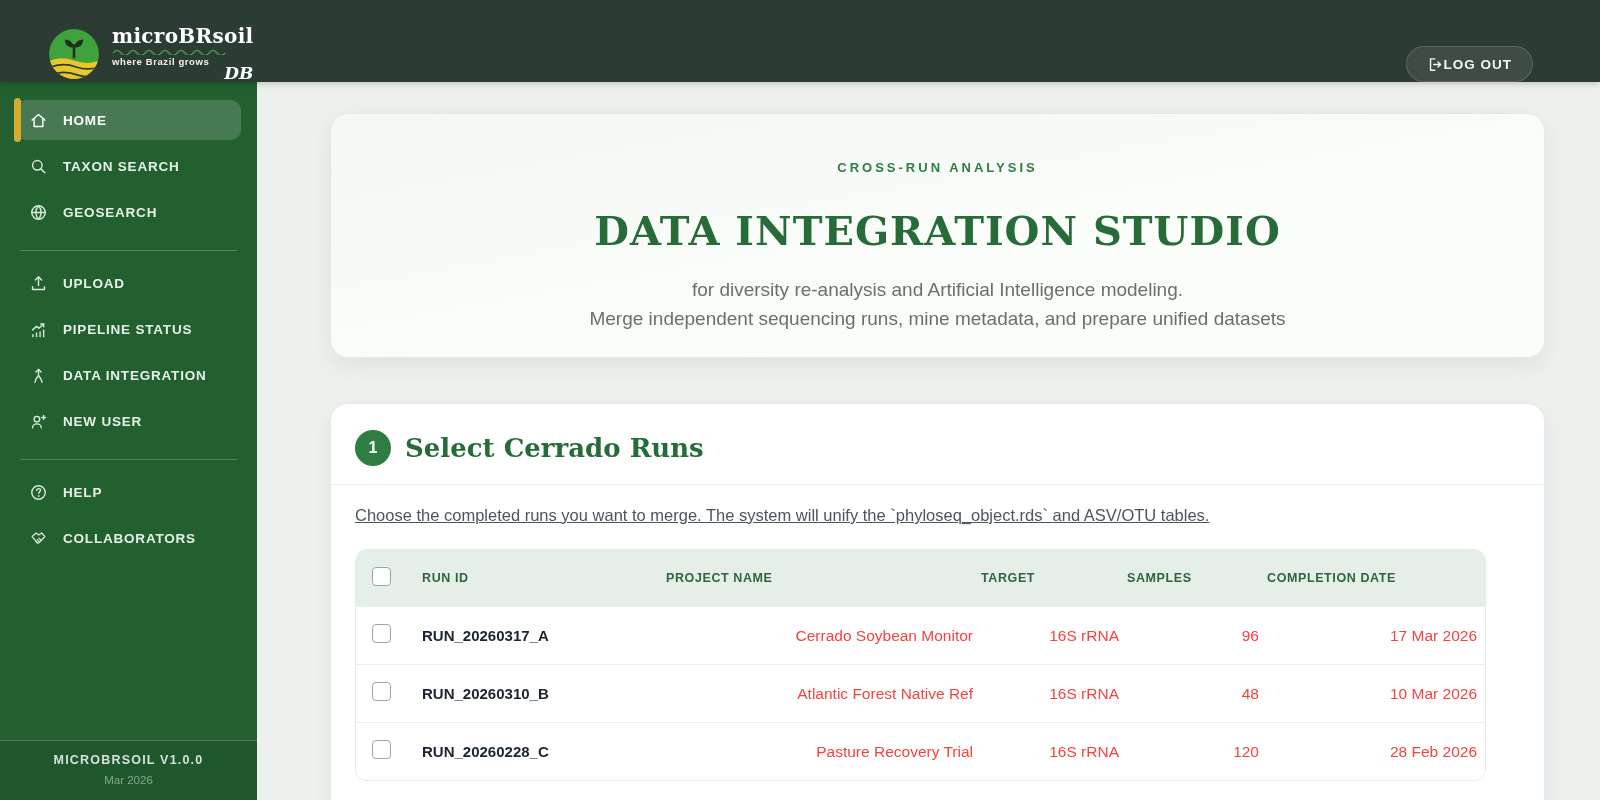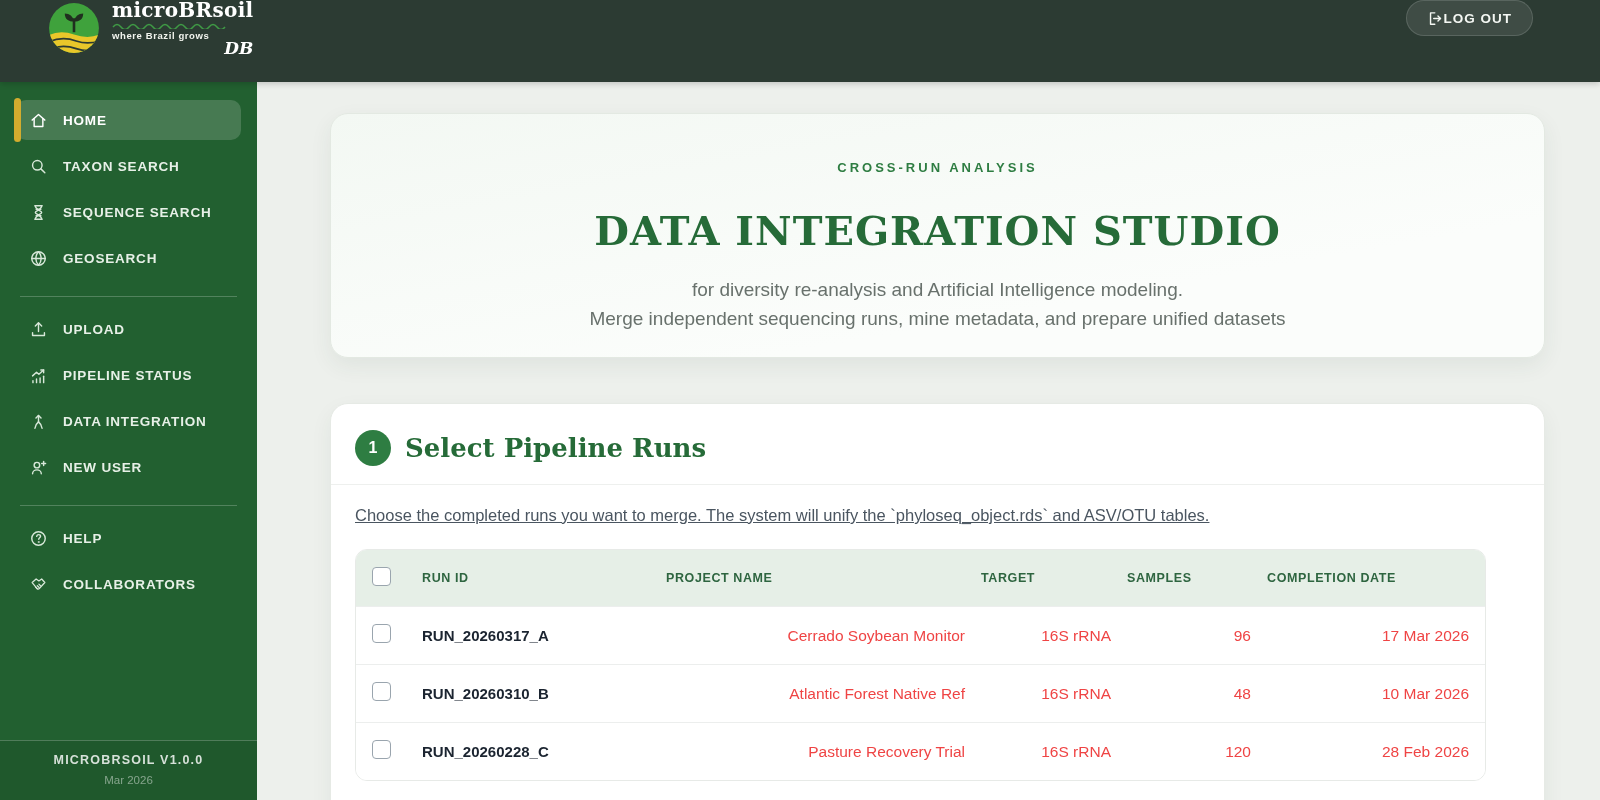--- a/index.html
+++ b/index.html
@@ -22,21 +22,21 @@
     grid-template-rows:82px 718px;
     grid-template-columns:257px 1343px;
     grid-template-areas:"header header" "sidebar main";
   }
   svg{display:block;}
 
   
   .header{
     grid-area:header;
     background:var(--header-bg);
-    display:flex;align-items:flex-start;justify-content:space-between;
+    display:flex;align-items:flex-end;justify-content:space-between;
     padding:0 67px 0 48px;
     box-shadow:0 2px 6px rgba(0,0,0,.18);
     position:relative;z-index:5;
   }
   .logo{display:flex;align-items:center;gap:12px;}
   .logo-text{display:flex;flex-direction:column;line-height:1;}
   .logo-name{font-family:"DejaVu Serif",serif;font-weight:bold;font-size:20px;color:#fff;letter-spacing:.3px;}
   .logo-wave{margin:3px 0 2px 0;}
   .logo-tagline{color:#f2f4ee;font-size:9.5px;font-weight:bold;letter-spacing:.6px;}
   .logo-db{align-self:flex-end;color:#fff;font-style:italic;font-weight:bold;font-size:17px;margin-top:-1px;font-family:"DejaVu Serif",serif;}
@@ -123,21 +123,21 @@
   .t-row{
     display:grid;
     grid-template-columns:66px 244px 315px 146px 140px 1fr;
     align-items:center;
   }
   .t-head{background:var(--table-header-bg);height:56px;}
   .t-head .t-cell{
     color:var(--table-header-text);font-size:12.5px;font-weight:bold;letter-spacing:.6px;
   }
   .t-body-row{background:#fff;height:58px;border-top:1px solid var(--row-border);}
-  .t-cell{padding-right:16px;}
+  .t-cell{padding-right:8px;}
   .cb-cell{padding-left:16px;}
   .cell-runid{font-size:15px;font-weight:bold;color:#1b2430;}
   .cell-text{font-size:15.5px;color:#ef4444;text-align:right;}
   input[type="checkbox"]{
     appearance:none;-webkit-appearance:none;
     width:19px;height:19px;border:1.5px solid #9aa5ae;border-radius:4px;
     background:#fff;cursor:pointer;
   }
 </style>
 </head>
@@ -201,33 +201,20 @@
   <div class="nav-item">
     <span>
       <svg width="19" height="19" viewBox="0 0 24 24" fill="none" stroke-width="1.8" stroke-linecap="round">
         <circle cx="10.5" cy="10.5" r="6"></circle>
           <path d="M15 15l5 5"></path>
       </svg>
     </span>
     <span>TAXON SEARCH</span>
   </div>
 
-  <div class="nav-item">
-    <span>
-      <svg width="19" height="19" viewBox="0 0 24 24" fill="none" stroke-width="1.8" stroke-linecap="round">
-        <path d="M7.5 3.5h9"></path>
-          <path d="M7.5 20.5h9"></path>
-        <path d="M8 3.5c0 5 8 6.5 8 8.5s-8 3.5-8 8.5"></path>
-        <path d="M16 3.5c0 5-8 6.5-8 8.5s8 3.5 8 8.5"></path>
-        <path d="M9 8h6"></path>
-          <path d="M9 16h6"></path>
-      </svg>
-    </span>
-    <span>SEQUENCE SEARCH</span>
-  </div>
 
   <div class="nav-item">
     <span>
       <svg width="19" height="19" viewBox="0 0 24 24" fill="none" stroke-width="1.8" stroke-linecap="round">
         <circle cx="12" cy="12" r="8.5"></circle>
           <path d="M3.5 12h17"></path>
         <path d="M12 3.5c-4.5 5-4.5 12 0 17"></path>
           <path d="M12 3.5c4.5 5 4.5 12 0 17"></path>
       </svg>
     </span>
@@ -324,21 +311,21 @@
     <div class="hero-title">DATA INTEGRATION STUDIO</div>
     <div class="hero-subtitle">
       <div>for diversity re-analysis and Artificial Intelligence modeling.</div>
       <div>Merge independent sequencing runs, mine metadata, and prepare unified datasets</div>
     </div>
   </div>
 
   <div class="section-card">
     <div class="step-header">
       <div class="step-badge">1</div>
-      <div class="step-title">Select Pipeline Runs</div>
+      <div class="step-title">Select Cerrado Runs</div>
     </div>
     <div class="section-divider"></div>
     <div class="section-desc">Choose the completed runs you want to merge. The system will unify the `phyloseq_object.rds` and ASV/OTU tables.</div>
 
     <div class="runs-table">
       <div class="t-row t-head">
         <div class="t-cell cb-cell"><input type="checkbox" style=""></div>
         <div class="t-cell">RUN ID</div>
         <div class="t-cell">PROJECT NAME</div>
         <div class="t-cell">TARGET</div>

